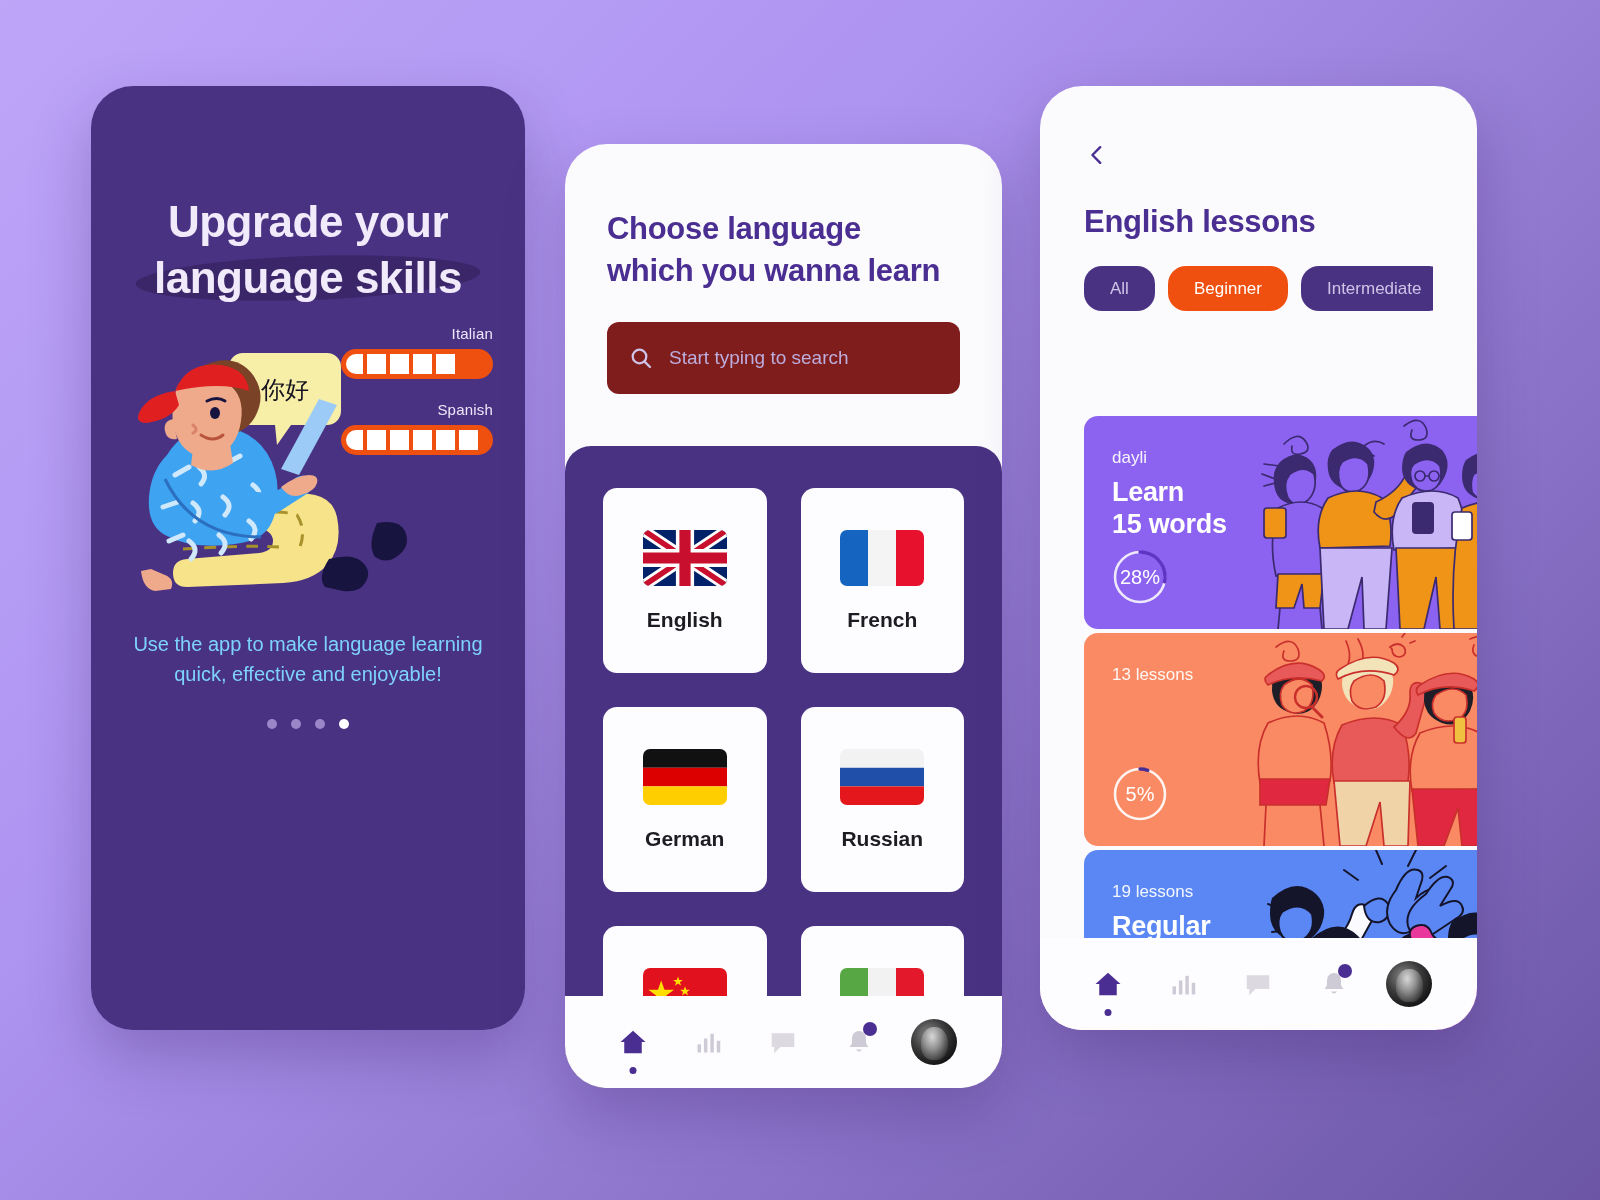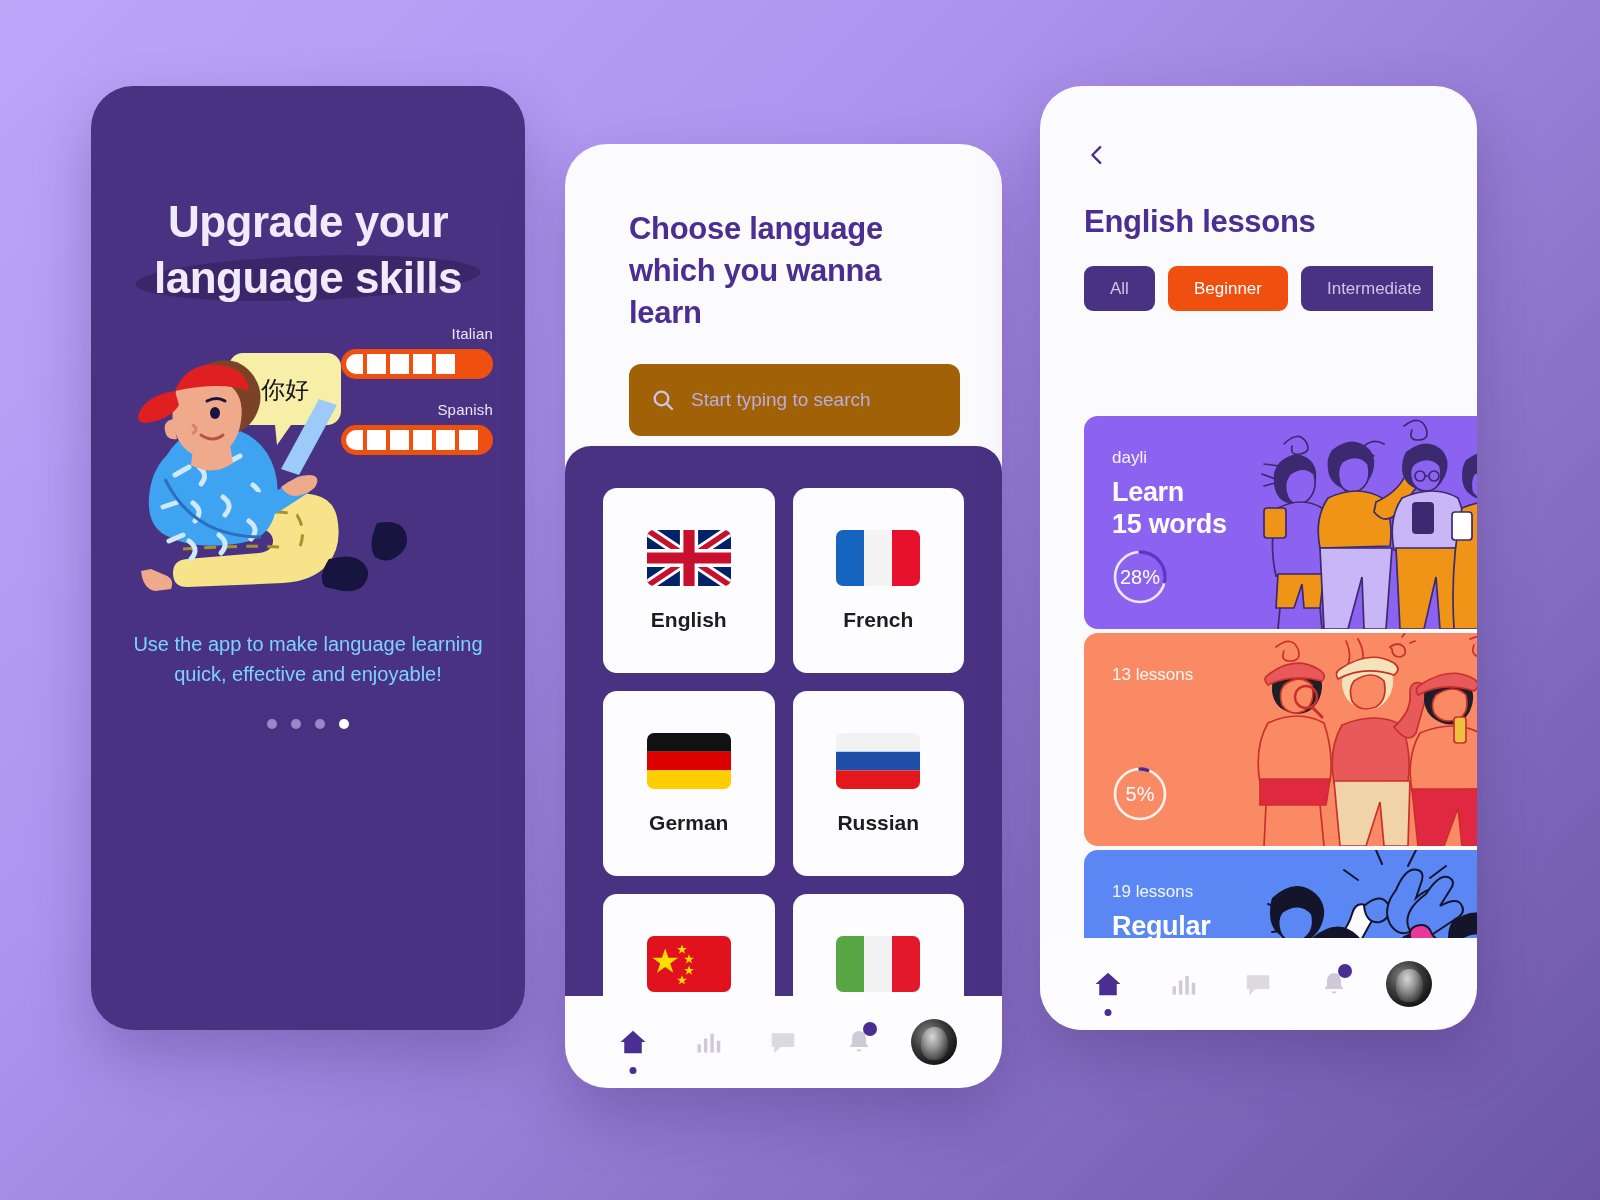--- a/index.html
+++ b/index.html
@@ -118,32 +118,32 @@
     letter-spacing: 0.2px;
   }
 
   
   #screen2 {
     left: 565px; top: 144px;
     width: 437px; height: 944px;
     background: #FBFAFD;
     box-shadow: 0 26px 60px rgba(50,25,90,0.26);
   }
-  .s2-head { padding: 64px 42px 0 64px; }
+  .s2-head { padding: 64px 42px 0 42px; }
   .s2-title {
     color: #4A2E92;
     font-size: 31px;
     font-weight: 700;
     line-height: 1.35;
     letter-spacing: -0.3px;
   }
   .searchbar {
     margin-top: 30px;
     height: 72px;
-    background: #a16207;
+    background: #7f1d1d;
     border-radius: 12px;
     display: flex;
     align-items: center;
     padding: 0 22px;
     gap: 16px;
   }
   .searchbar input {
     flex: 1;
     background: transparent;
     border: none;
@@ -157,21 +157,21 @@
   .lang-panel {
     position: absolute;
     left: 0; right: 0; top: 302px; bottom: 0;
     background: #4A3283;
     border-radius: 26px 26px 0 0;
     padding: 42px 38px 0 38px;
   }
   .lang-grid {
     display: grid;
     grid-template-columns: 1fr 1fr;
-    gap: 18px;
+    gap: 34px;
   }
   .lang-card {
     background: #FDFCFE;
     border-radius: 14px;
     height: 185px;
     display: flex;
     flex-direction: column;
     align-items: center;
     justify-content: center;
     gap: 22px;
@@ -208,21 +208,21 @@
   .filters {
     margin-top: 26px;
     display: flex;
     gap: 13px;
     overflow: hidden;
   }
   .pill {
     flex: 0 0 auto;
     height: 45px;
     padding: 0 26px;
-    border-radius: 9px;
+    border-radius: 18px;
     background: #4A3283;
     color: #CFC3E8;
     font-size: 17px;
     display: flex; align-items: center; justify-content: center;
     border: none; cursor: pointer; font-family: inherit;
     white-space: nowrap;
   }
   .pill.active { background: #F0500F; color: #fff; }
 
   .lessons {

